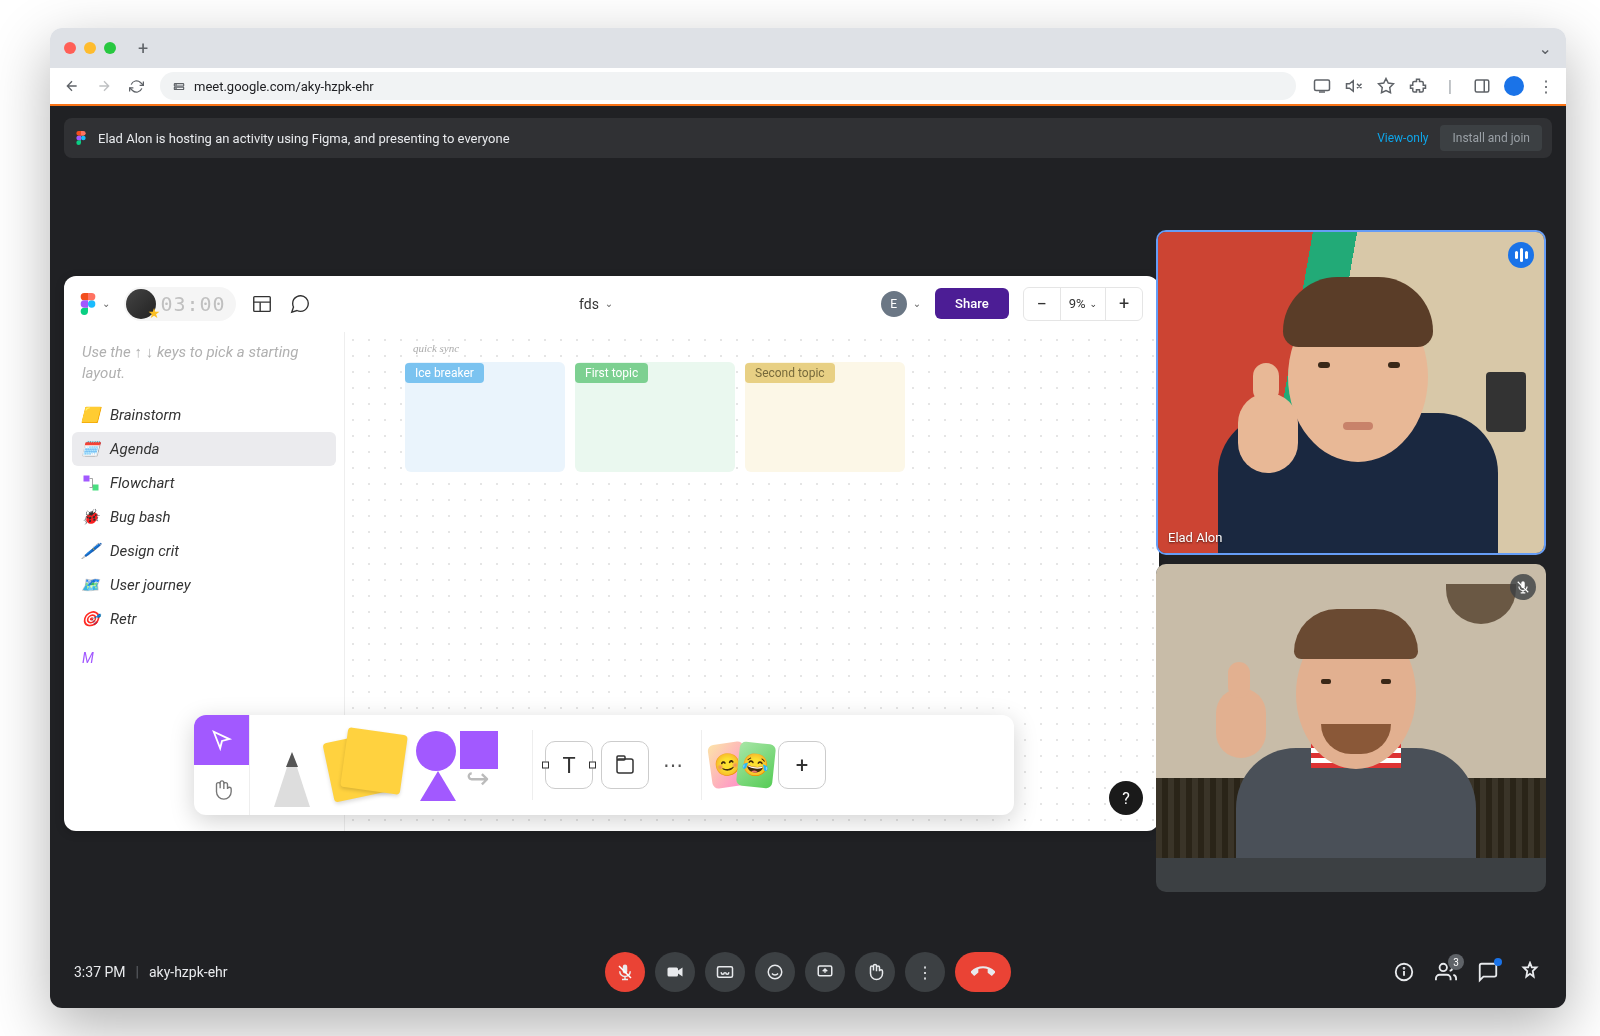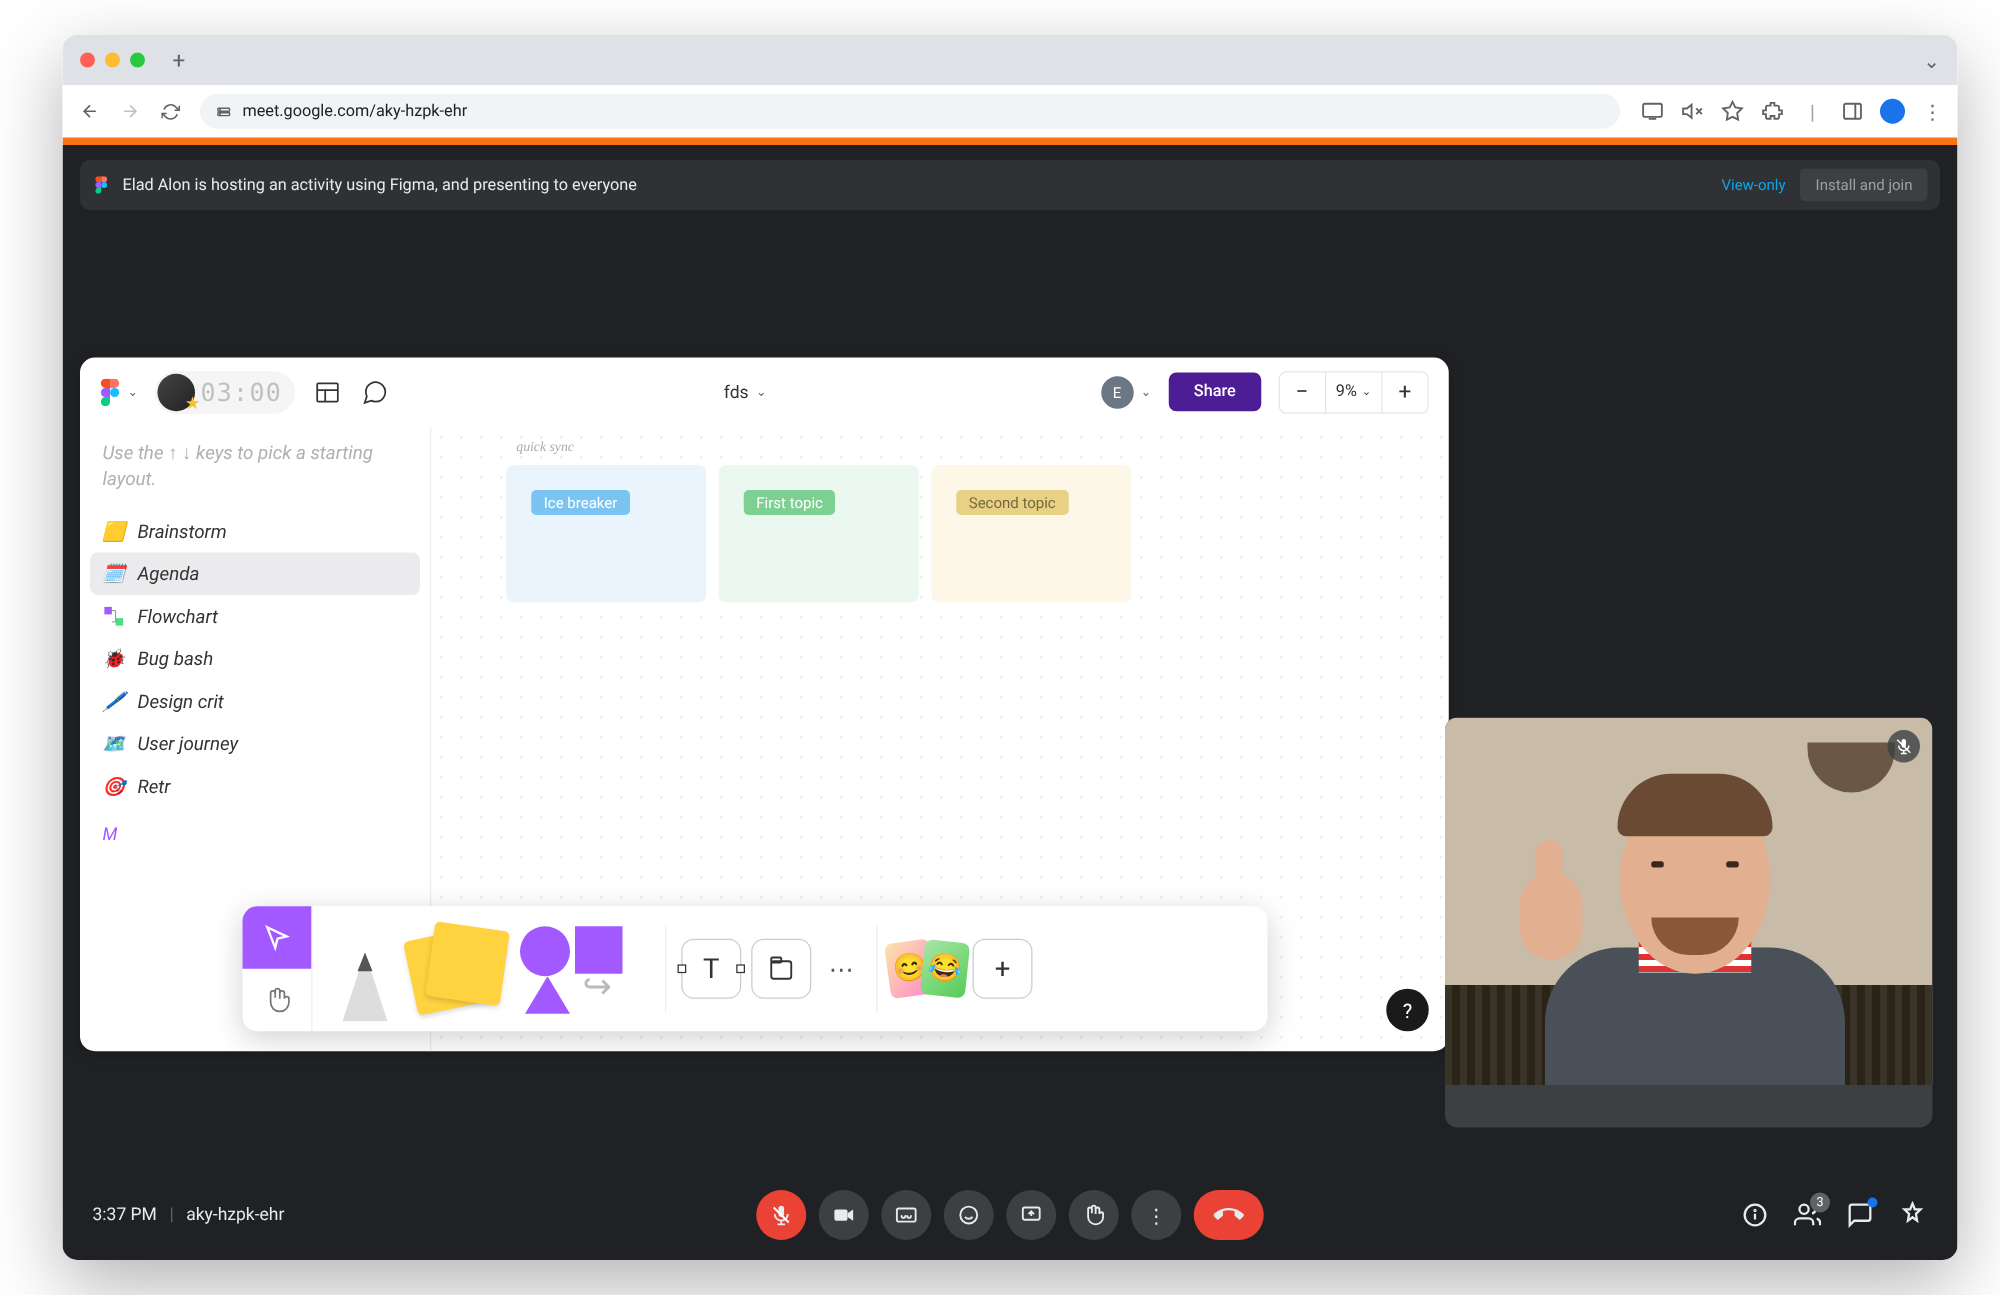--- a/index.html
+++ b/index.html
@@ -16,21 +16,21 @@
 .tl.green { background: #28c840; }
 .chrome-tab { background: #fff; height: 34px; display: flex; align-items: center; padding: 0 12px; border-radius: 8px 8px 0 0; margin-top: 6px; gap: 6px; font-size: 12px; color: #202124; min-width: 200px; }
 .tab-favicon { width: 16px; height: 16px; display: flex; align-items: center; justify-content: center; }
 .tab-close { color: #5f6368; cursor: pointer; margin-left: auto; }
 .tab-rec { width: 10px; height: 10px; border-radius: 50%; background: #ea4335; margin-left: 6px; }
 .new-tab { color: #5f6368; font-size: 18px; margin-left: 10px; cursor: pointer; }
 .tab-strip-end { margin-left: auto; }
 .expand-chev { color: #5f6368; margin-right: 6px; }
 
 
-.chrome-toolbar { height: 48px; background: #fff; display: flex; align-items: center; padding: 0 8px; gap: 4px; border-bottom: 6px solid #f97316; }
+.chrome-toolbar { height: 38px; background: #fff; display: flex; align-items: center; padding: 0 8px; gap: 4px; border-bottom: 2px solid #f97316; }
 .nav-btn { width: 28px; height: 28px; display: flex; align-items: center; justify-content: center; color: #5f6368; border-radius: 50%; cursor: pointer; }
 .addr-bar { flex: 1; height: 28px; background: #f1f3f4; border-radius: 14px; display: flex; align-items: center; padding: 0 12px; gap: 8px; font-size: 13px; color: #202124; margin: 0 6px; }
 .addr-icon { color: #5f6368; font-size: 13px; }
 .toolbar-right { display: flex; gap: 8px; align-items: center; margin-left: 4px; }
 .tb-icon { width: 24px; height: 24px; display: flex; align-items: center; justify-content: center; color: #5f6368; cursor: pointer; }
 .avatar-small { width: 20px; height: 20px; border-radius: 50%; background: #1a73e8; }
 
 
 .meet-body { flex: 1; background: #202124; position: relative; overflow: hidden; }
 
@@ -63,21 +63,21 @@
 .figma-sidebar { width: 280px; padding: 10px 8px; font-style: italic; }
 .hint-text { color: #b0b0b0; font-size: 15px; padding: 0 10px; line-height: 1.4; margin-bottom: 14px; }
 .layout-item { display: flex; align-items: center; gap: 10px; padding: 8px 10px; border-radius: 6px; font-size: 15px; color: #333; cursor: pointer; }
 .layout-item.selected { background: #ebebee; }
 .li-icon { width: 18px; height: 18px; display: flex; align-items: center; justify-content: center; }
 .more-btn { color: #a259ff; font-size: 14px; padding: 8px 10px; cursor: pointer; margin-top: 6px; }
 
 .figma-canvas { flex: 1; position: relative; background-image: radial-gradient(#e5e5e5 1px, transparent 1px); background-size: 16px 16px; border-left: 1px solid #eee; }
 .canvas-label { position: absolute; top: 10px; left: 68px; font: italic 11px cursive; color: #aaa; }
 .topic-card { position: absolute; top: 30px; height: 110px; width: 160px; border-radius: 6px; }
-.topic-tag { display: inline-block; padding: 3px 10px; border-radius: 4px; font-size: 12px; color: #fff; margin: 20px; }
+.topic-tag { display: inline-block; padding: 3px 10px; border-radius: 4px; font-size: 12px; color: #fff; margin: 0; }
 .tc1 { left: 60px; background: #eaf4fc; } .tc1 .topic-tag { background: #7bc3f0; }
 .tc2 { left: 230px; background: #eaf8ef; } .tc2 .topic-tag { background: #7dd091; }
 .tc3 { left: 400px; background: #fcf7e7; } .tc3 .topic-tag { background: #e8d084; color: #776a3c; }
 
 .help-btn { position: absolute; bottom: 16px; right: 16px; width: 34px; height: 34px; border-radius: 50%; background: #1a1a1a; color: #fff; display: flex; align-items: center; justify-content: center; font-size: 16px; cursor: pointer; }
 
 
 .figjam-toolbar { position: absolute; bottom: 16px; left: 130px; width: 820px; height: 100px; background: #fff; border-radius: 12px; box-shadow: 0 6px 24px rgba(0,0,0,0.18); display: flex; align-items: center; }
 .ft-select { width: 56px; height: 100%; display: flex; flex-direction: column; border-right: 1px solid #eee; }
 .ft-half { flex: 1; display: flex; align-items: center; justify-content: center; cursor: pointer; }
@@ -372,20 +372,42 @@
         <div class="ft-dots">⋯</div>
         <div class="ft-sep"></div>
         <div class="stickers">
           <div class="stk stk1">😊</div>
           <div class="stk stk2">😂</div>
         </div>
         <div class="ft-mini">+</div>
       </div>
     </div>
 
+    <div class="tile tile1">
+      <div class="tile-body">
+        <div class="scene">
+          <div class="bg-wall" style="background:linear-gradient(100deg,#c43 0%,#c43 35%,#2a7 35%,#2a7 45%,#d8c8a8 45%,#d8c8a8 100%)"></div>
+          <div style="position:absolute;right:18px;top:140px;width:40px;height:60px;background:#333;border-radius:4px"></div>
+          <div class="body-sh" style="left:60px;bottom:-20px;width:280px;height:160px;background:#1a2840"></div>
+          <div class="head" style="left:130px;top:60px;width:140px;height:170px;background:#e8b896"></div>
+          <div style="position:absolute;left:125px;top:45px;width:150px;height:70px;background:#5a3d28;border-radius:70px 70px 20px 20px"></div>
+          <div style="position:absolute;left:160px;top:130px;width:12px;height:6px;background:#3a2818;border-radius:3px"></div>
+          <div style="position:absolute;left:230px;top:130px;width:12px;height:6px;background:#3a2818;border-radius:3px"></div>
+          <div style="position:absolute;left:185px;top:190px;width:30px;height:8px;background:#c8826a;border-radius:4px"></div>
+          <div class="thumb" style="left:80px;bottom:80px;width:60px;height:80px;background:#e8b896;border-radius:30px"></div>
+          <div style="position:absolute;left:95px;bottom:150px;width:26px;height:40px;background:#e8b896;border-radius:13px"></div>
+        </div>
+      </div>
+      <div class="speak-ind">
+          <span></span>
+          <span></span>
+          <span></span>
+        </div>
+      <div class="tile-name">Elad Alon</div>
+    </div>
 
     <div class="tile tile2">
       <div class="tile-body" style="height:calc(100% - 34px)">
         <div class="scene">
           <div class="bg-wall" style="background:#c8bca8"></div>
           <div style="position:absolute;right:30px;top:20px;width:70px;height:40px;background:#6a5844;border-radius:0 0 35px 35px"></div>
           <div style="position:absolute;left:0;bottom:0;width:100%;height:80px;background:repeating-linear-gradient(90deg,#3a3428 0 6px,#2a2418 6px 12px)"></div>
           <div class="body-sh" style="left:80px;bottom:-20px;width:240px;height:130px;background:#4a5058"></div>
           <div style="position:absolute;left:155px;bottom:90px;width:90px;height:30px;background:repeating-linear-gradient(0deg,#d33 0 5px,#fff 5px 10px);border-radius:6px 6px 0 0"></div>
           <div class="head" style="left:140px;top:55px;width:120px;height:150px;background:#e2b090"></div>

